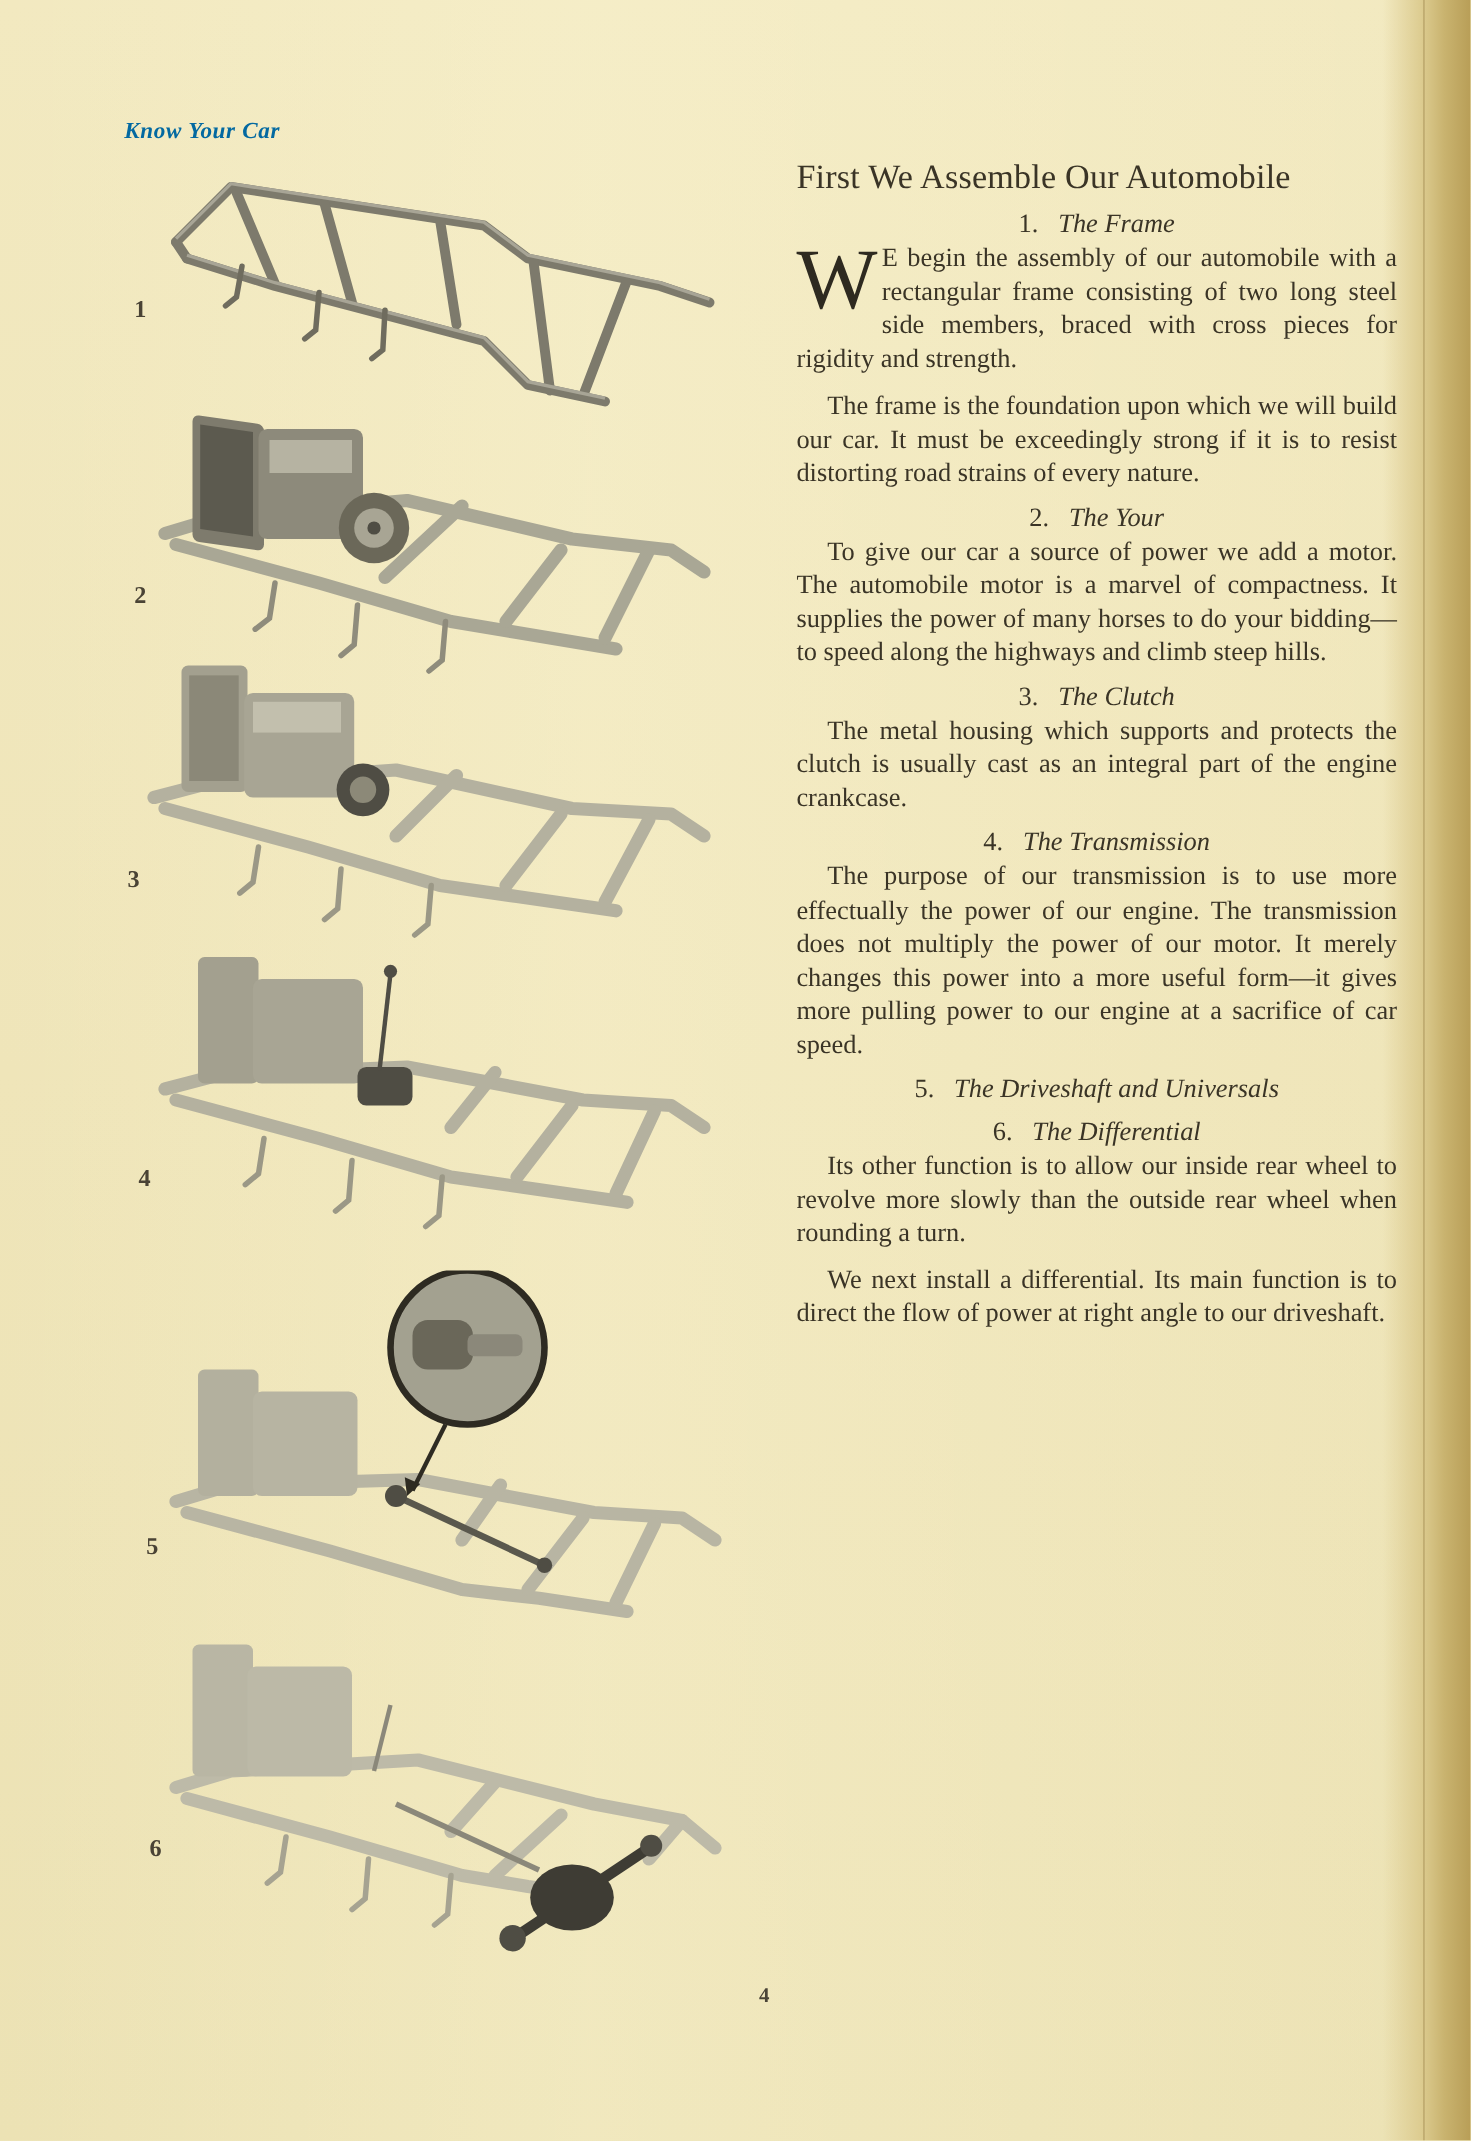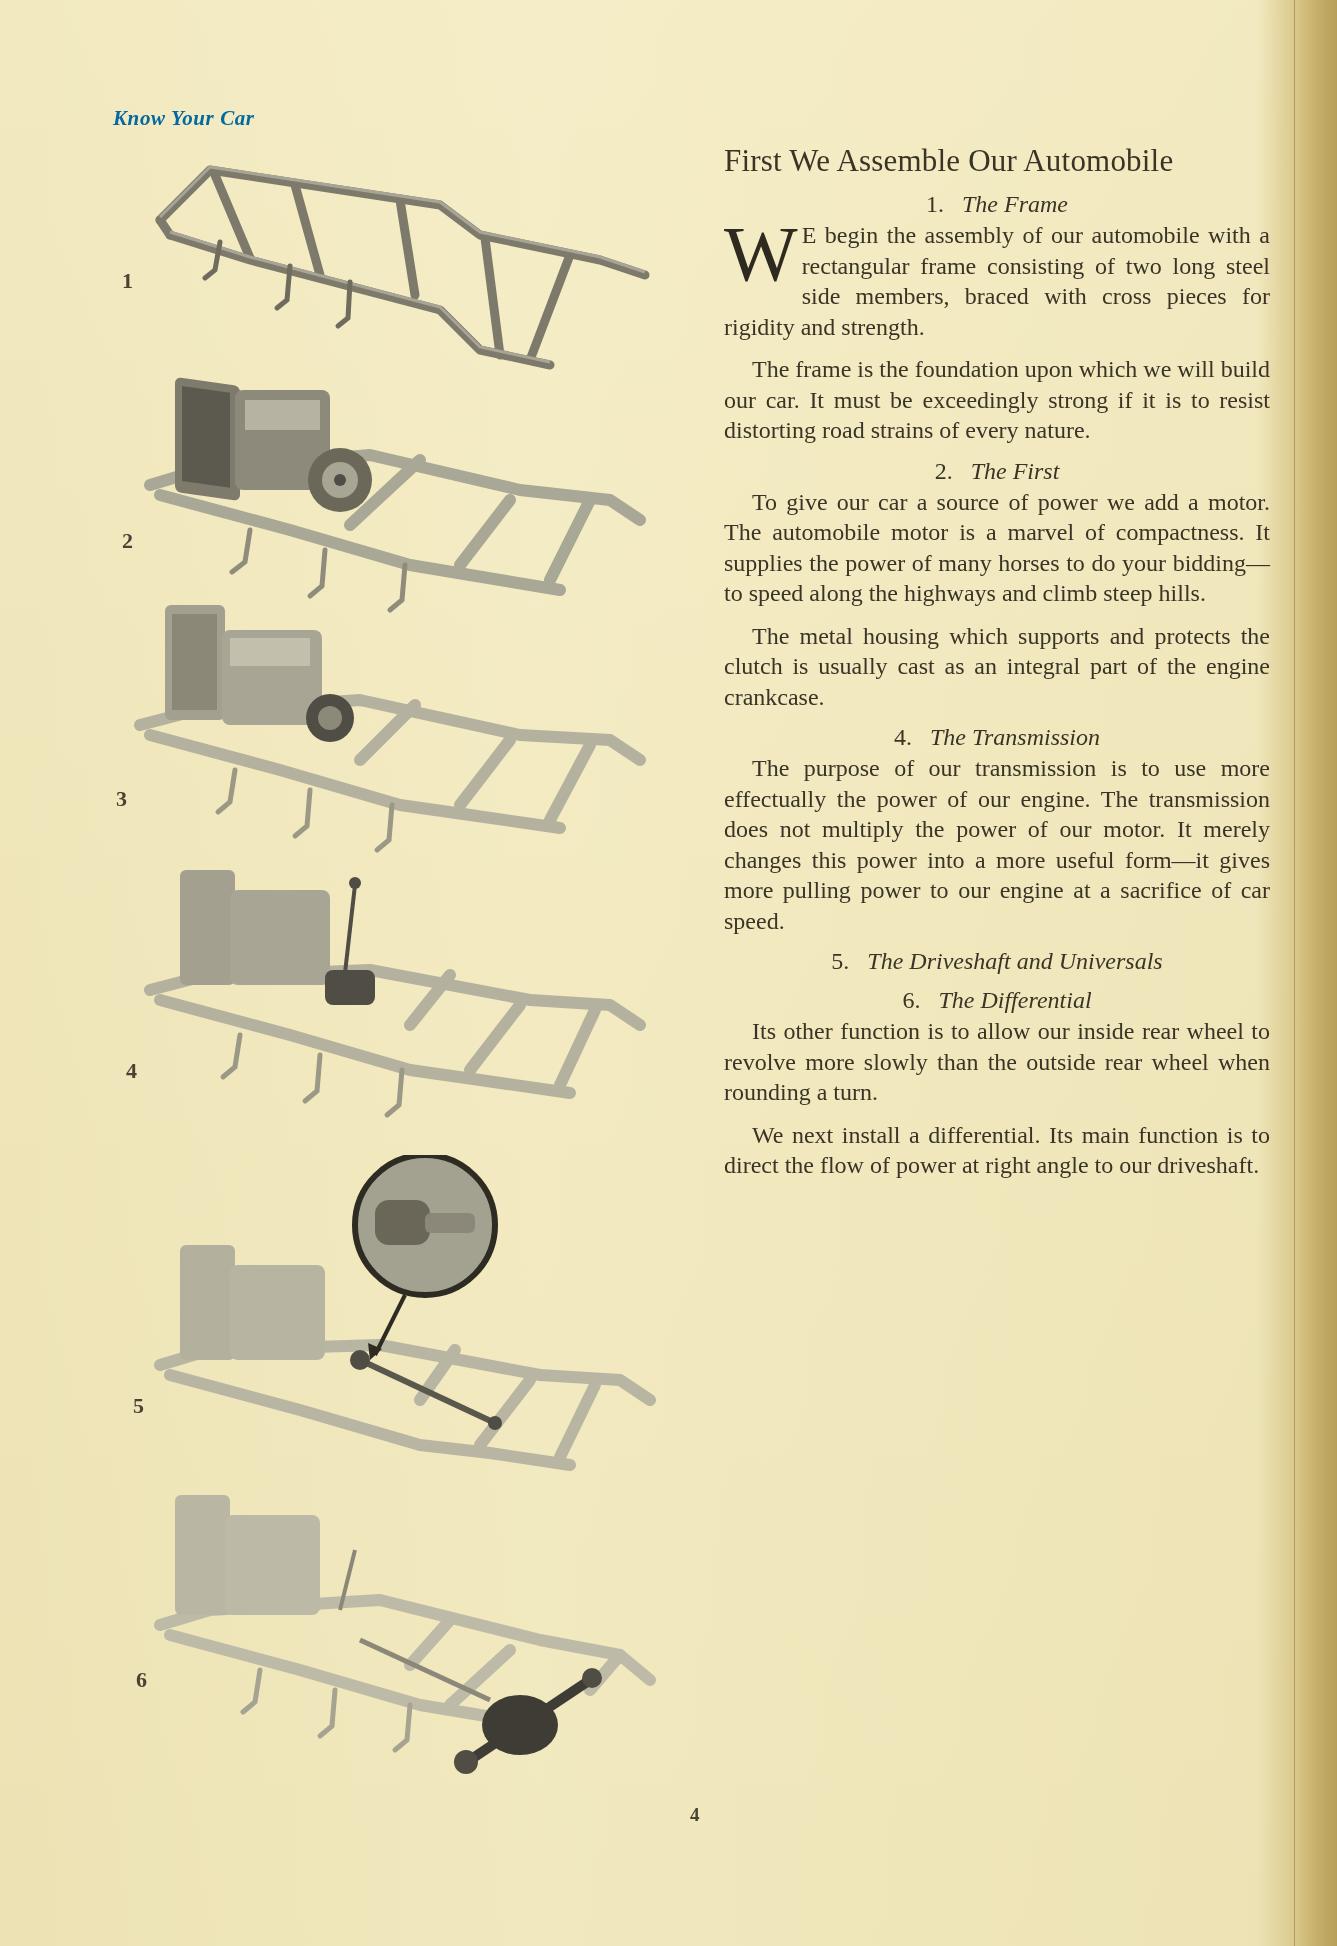--- a/index.html
+++ b/index.html
@@ -223,26 +223,29 @@
   <div class="section">
     <div class="section-heading">
       <span class="num">1.</span><span class="name">The Frame</span>
     </div>
     <p class="dropcap"><span class="dropcap-letter">W</span><span>E begin the assembly of our automobile with a rectangular frame consisting of two long steel side members, braced with cross pieces for rigidity and strength.</span></p>
     <p>The frame is the foundation upon which we will build our car. It must be exceedingly strong if it is to resist distorting road strains of every nature.</p>
   </div>
 
   <div class="section">
     <div class="section-heading">
-      <span class="num">2.</span><span class="name">The First</span>
+      <span class="num">2.</span><span class="name">The Your</span>
     </div>
     <p>To give our car a source of power we add a motor. The automobile motor is a marvel of compactness. It supplies the power of many horses to do your bidding—to speed along the highways and climb steep hills.</p>
   </div>
 
   <div class="section">
+    <div class="section-heading">
+      <span class="num">3.</span><span class="name">The Clutch</span>
+    </div>
     <p>The metal housing which supports and protects the clutch is usually cast as an integral part of the engine crankcase.</p>
   </div>
 
   <div class="section">
     <div class="section-heading">
       <span class="num">4.</span><span class="name">The Transmission</span>
     </div>
     <p>The purpose of our transmission is to use more effectually the power of our engine. The transmission does not multiply the power of our motor. It merely changes this power into a more useful form—it gives more pulling power to our engine at a sacrifice of car speed.</p>
   </div>
 

